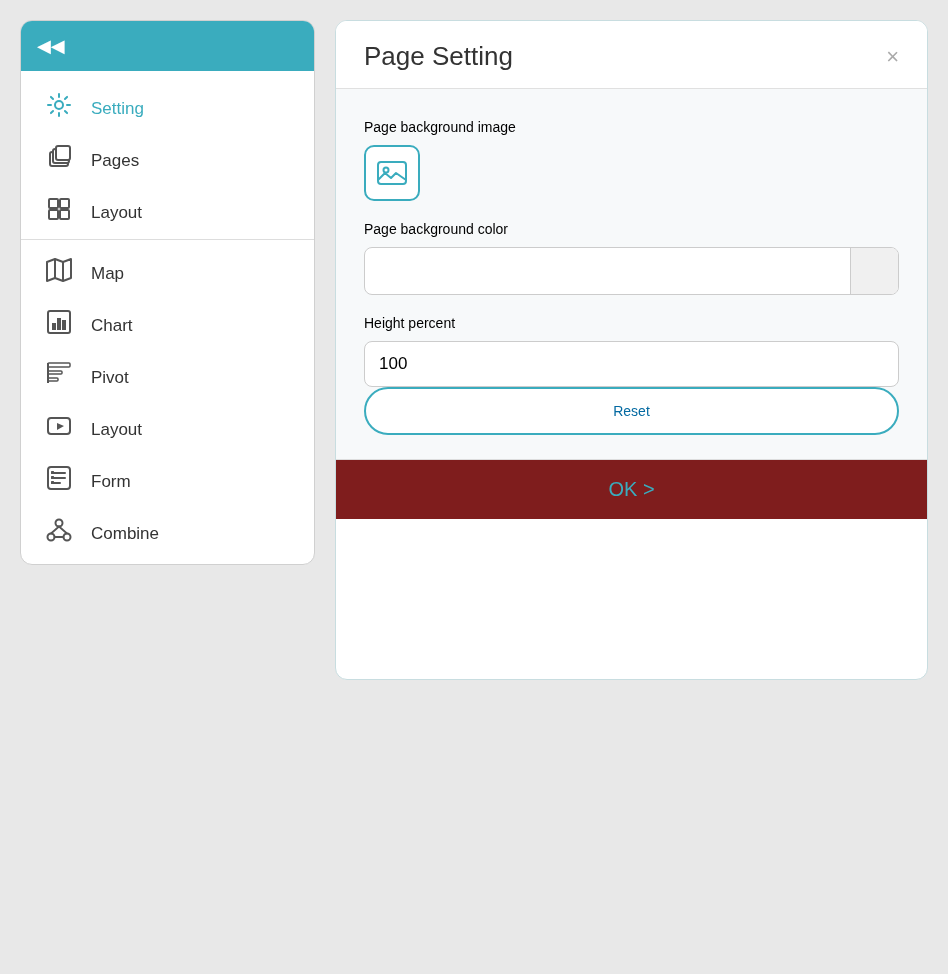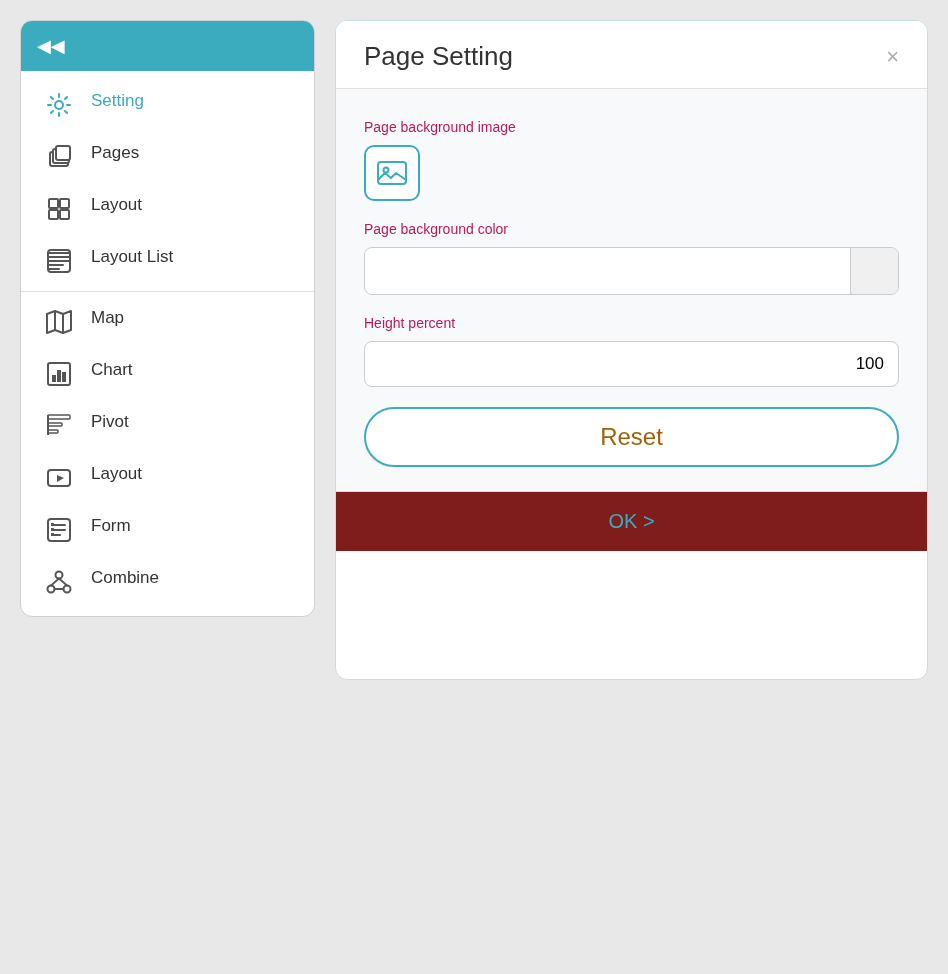--- a/index.html
+++ b/index.html
@@ -41,21 +41,21 @@
       font-weight: 700;
       letter-spacing: 2px;
       flex: 1;
       text-align: center;
     }
     .sidebar-items {
       padding: 8px 0;
     }
     .sidebar-item {
       display: flex;
-      align-items: flex-start;
+      align-items: flex-end;
       padding: 12px 24px;
       gap: 18px;
       cursor: pointer;
       font-size: 17px;
       color: #333;
       border-bottom: none;
     }
     .sidebar-item.active {
       color: #3aacbe;
     }
@@ -108,21 +108,21 @@
       border: none;
       line-height: 1;
     }
     .modal-body {
       padding: 10px 28px 24px 28px;
       background: #f7f9fa;
       border-top: 1px solid #e0e0e0;
     }
     .field-label {
       font-size: 14px;
-      color: #be185d;
+      color: #000000;
       margin-top: 20px;
       margin-bottom: 10px;
     }
     .image-upload-btn {
       width: 56px;
       height: 56px;
       border: 2px solid #3aacbe;
       border-radius: 10px;
       display: flex;
       align-items: center;
@@ -153,31 +153,29 @@
       cursor: pointer;
     }
     .height-input {
       width: 100%;
       border: 1px solid #ccc;
       border-radius: 8px;
       padding: 12px 14px;
       font-size: 17px;
       outline: none;
       background: #fff;
-      text-align: right;
     }
     .reset-btn {
       width: 100%;
-      margin-top: 20px;
       padding: 14px;
       border: 2px solid #3aacbe;
       border-radius: 50px;
       background: #fff;
-      color: #a16207;
-      font-size: 24px;
+      color: #0369a1;
+      font-size: 14px;
       cursor: pointer;
       font-weight: 400;
     }
     .modal-footer {
       padding: 18px 28px;
       border-top: 1px solid #ddd;
       text-align: center;
       background: #7f1d1d;
     }
     .ok-btn {
@@ -224,29 +222,20 @@
         <svg width="26" height="26" viewBox="0 0 26 26" fill="none" xmlns="http://www.w3.org/2000/svg">
           <rect x="3" y="3" width="9" height="9" rx="1" stroke="#555" stroke-width="2"></rect>
           <rect x="14" y="3" width="9" height="9" rx="1" stroke="#555" stroke-width="2"></rect>
           <rect x="3" y="14" width="9" height="9" rx="1" stroke="#555" stroke-width="2"></rect>
           <rect x="14" y="14" width="9" height="9" rx="1" stroke="#555" stroke-width="2"></rect>
         </svg>
       </div>
       <span class="item-label">Layout</span>
     </div>
 
-    <div class="sidebar-item">
-      <div class="icon-svg">
-        <svg width="26" height="26" viewBox="0 0 26 26" fill="none" xmlns="http://www.w3.org/2000/svg">
-          <path d="M3 5h20M3 9h20M3 13h20M3 17h14M3 21h10" stroke="#555" stroke-width="2" stroke-linecap="round"></path>
-          <rect x="2" y="2" width="22" height="22" rx="3" stroke="#555" stroke-width="2"></rect>
-        </svg>
-      </div>
-      <span class="item-label">Layout List</span>
-    </div>
 
     <hr class="sidebar-divider">
 
     <div class="sidebar-item">
       <div class="icon-svg">
         <svg width="26" height="26" viewBox="0 0 26 26" fill="none" xmlns="http://www.w3.org/2000/svg">
           <polygon points="1,5 9,2 17,5 25,2 25,21 17,24 9,21 1,24" stroke="#555" stroke-width="2" fill="none" stroke-linejoin="round"></polygon>
           <line x1="9" y1="2" x2="9" y2="21" stroke="#555" stroke-width="2"></line>
           <line x1="17" y1="5" x2="17" y2="24" stroke="#555" stroke-width="2"></line>
         </svg>

